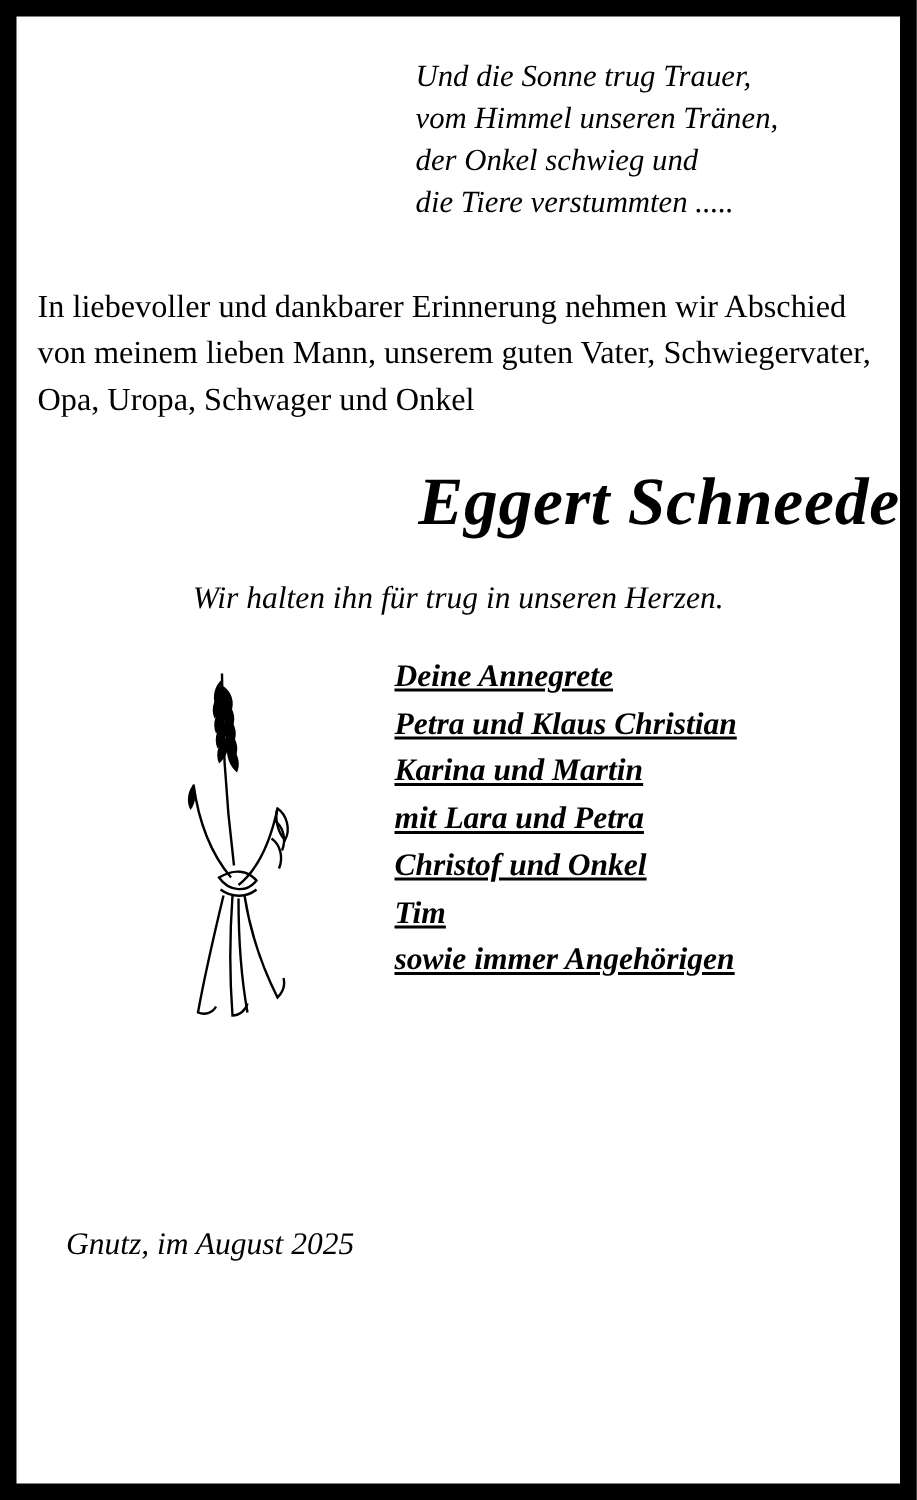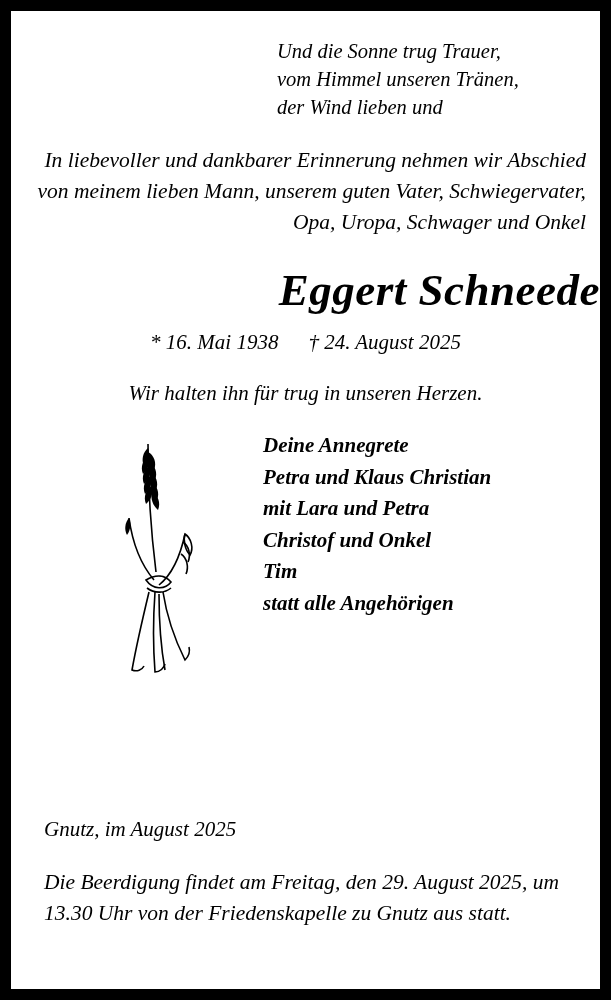--- a/index.html
+++ b/index.html
@@ -28,23 +28,22 @@
     padding-left: 266px;
     font-style: italic;
     font-size: 20.5px;
     line-height: 28px;
     text-align: left;
   }
   .poem div {
     white-space: pre;
   }
   .intro {
-    margin-top: 24px;
-    text-align: right;
-    font-style: italic;
+    margin-top: 40px;
+    text-align: left;
     font-size: 21.5px;
     line-height: 31px;
     padding: 0 14px;
   }
   .name {
     margin-top: 26px;
     text-align: right;
     font-size: 45px;
     font-style: italic;
     font-weight: bold;
@@ -77,21 +76,21 @@
   }
   .family {
     position: absolute;
     left: 252px;
     top: 8px;
     font-style: italic;
     font-weight: bold;
     font-size: 21px;
     line-height: 31.5px;
   }
-  .family div { white-space: pre; }
+  .family div { white-space: pre; text-decoration: underline; }
   .place {
     position: absolute;
     left: 33px;
     top: 806px;
     font-style: italic;
     font-size: 21px;
     text-align: right;
   }
   .funeral {
     position: absolute;
@@ -104,30 +103,28 @@
   }
 </style>
 </head>
 <body>
 
 <div class="obituary">
 
   <div class="poem">
     <div>Und die Sonne trug Trauer,</div>
     <div>vom Himmel unseren Tränen,</div>
-    <div>der Wind lieben und</div>
+    <div>der Onkel schwieg und</div>
+    <div>die Tiere verstummten .....</div>
   </div>
 
   <div class="intro">In liebevoller und dankbarer Erinnerung nehmen wir Abschied von meinem lieben Mann, unserem guten Vater, Schwiegervater, Opa, Uropa, Schwager und Onkel</div>
 
   <div class="name">Eggert Schneede</div>
 
-  <div class="dates">
-    <span class="birth">* 16. Mai 1938</span><span class="death">† 24. August 2025</span>
-  </div>
 
   <div class="memory">Wir halten ihn für trug in unseren Herzen.</div>
 
   <div class="mid">
 
     <div class="wheat">
       <svg viewBox="0 0 130 270" width="130" height="270" fill="none" stroke="#000" stroke-width="1.6">
 
         <path d="M49 22 C49 70, 52 110, 57 150"></path>
 
@@ -156,24 +153,24 @@
         <path d="M50 170 C44 195, 38 220, 33 248 C38 250, 43 248, 45 244"></path>
         <path d="M56 170 C54 198, 54 224, 56 250 C61 250, 65 246, 66 242"></path>
         <path d="M64 170 C68 196, 76 218, 86 238 C90 234, 91 229, 90 225"></path>
         <path d="M60 172 C60 200, 62 226, 66 248"></path>
       </svg>
     </div>
 
     <div class="family">
       <div>Deine Annegrete</div>
       <div>Petra und Klaus Christian</div>
+      <div>Karina und Martin</div>
       <div>mit Lara und Petra</div>
       <div>Christof und Onkel</div>
       <div>Tim</div>
-      <div>statt alle Angehörigen</div>
+      <div>sowie immer Angehörigen</div>
     </div>
   </div>
 
   <div class="place">Gnutz, im August 2025</div>
 
-  <div class="funeral">Die Beerdigung findet am Freitag, den 29. August 2025, um 13.30 Uhr von der Friedenskapelle zu Gnutz aus statt.</div>
 
 </div>
 
 </body></html>

